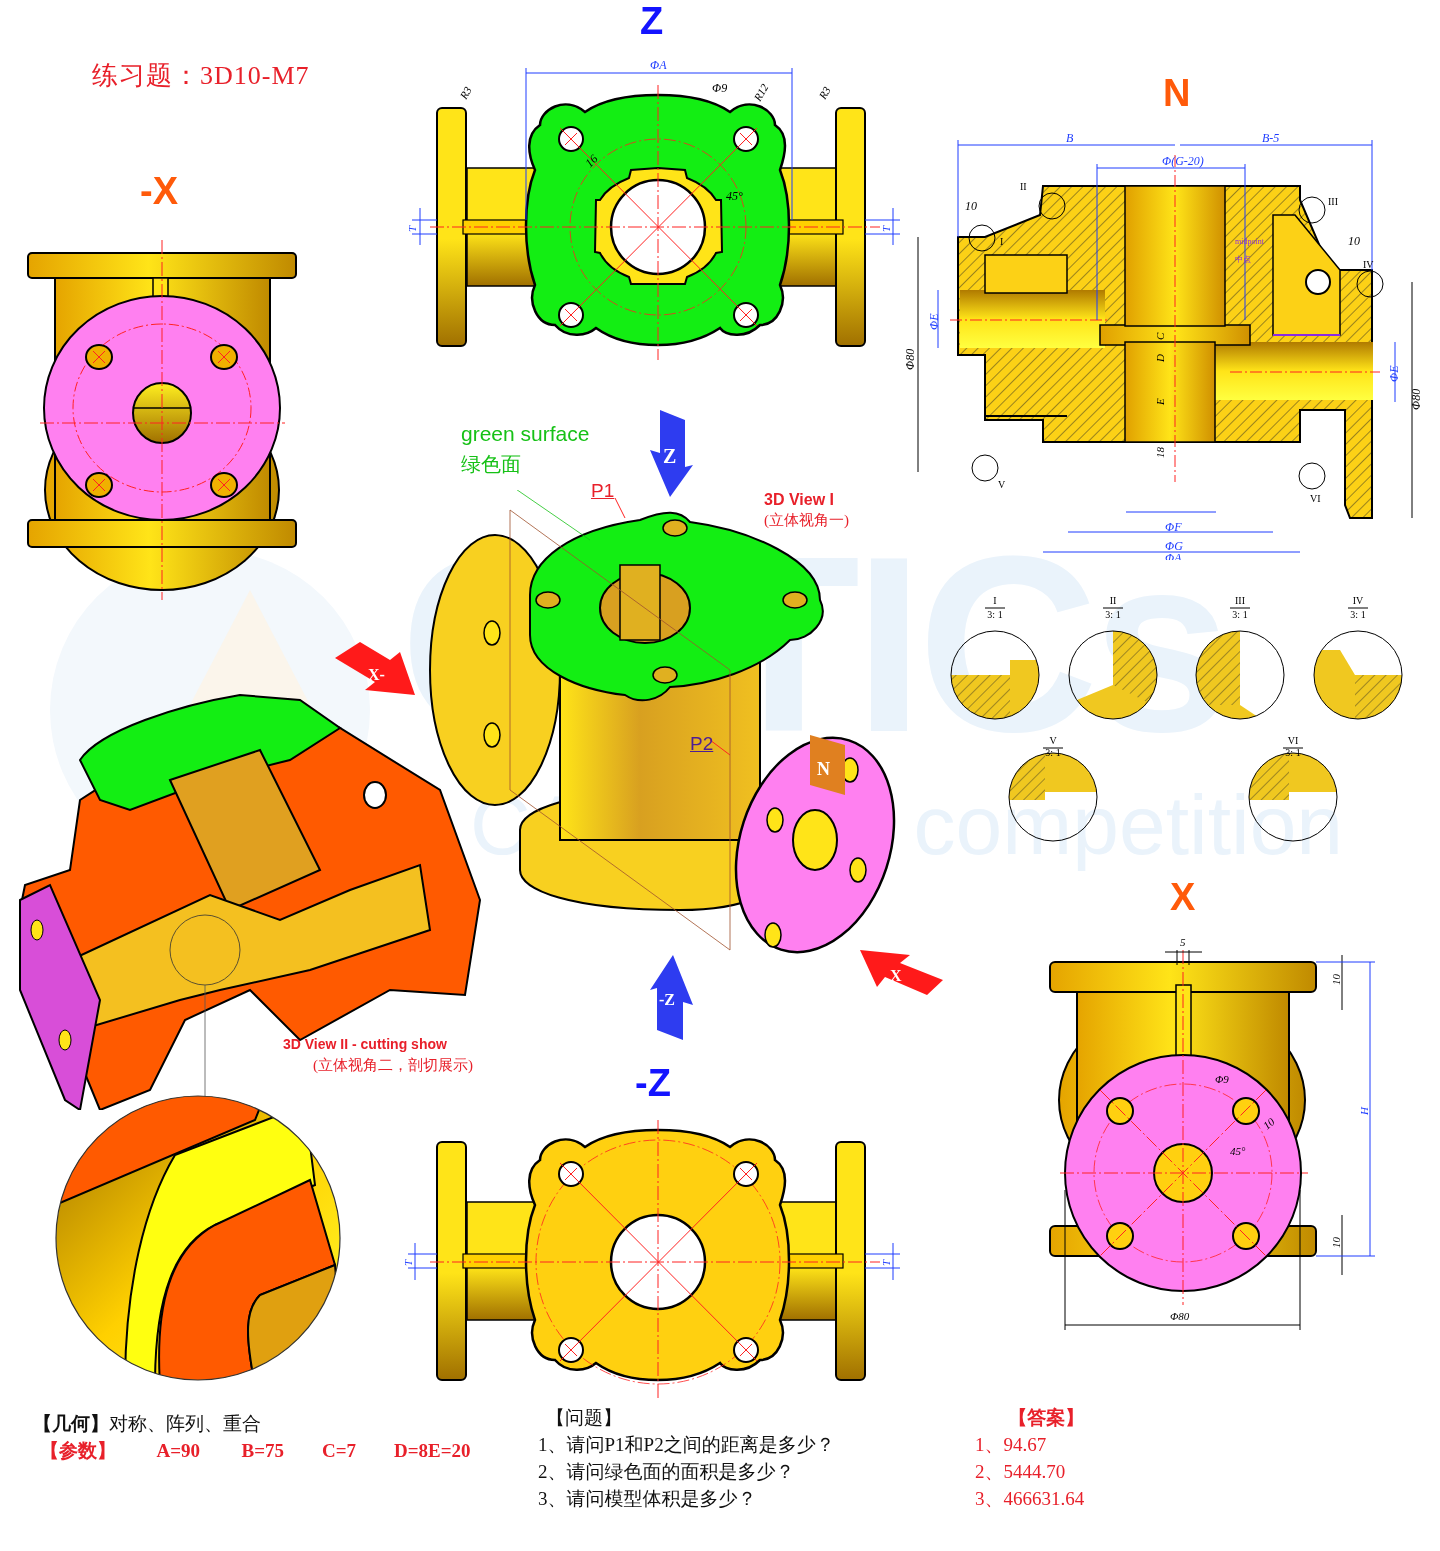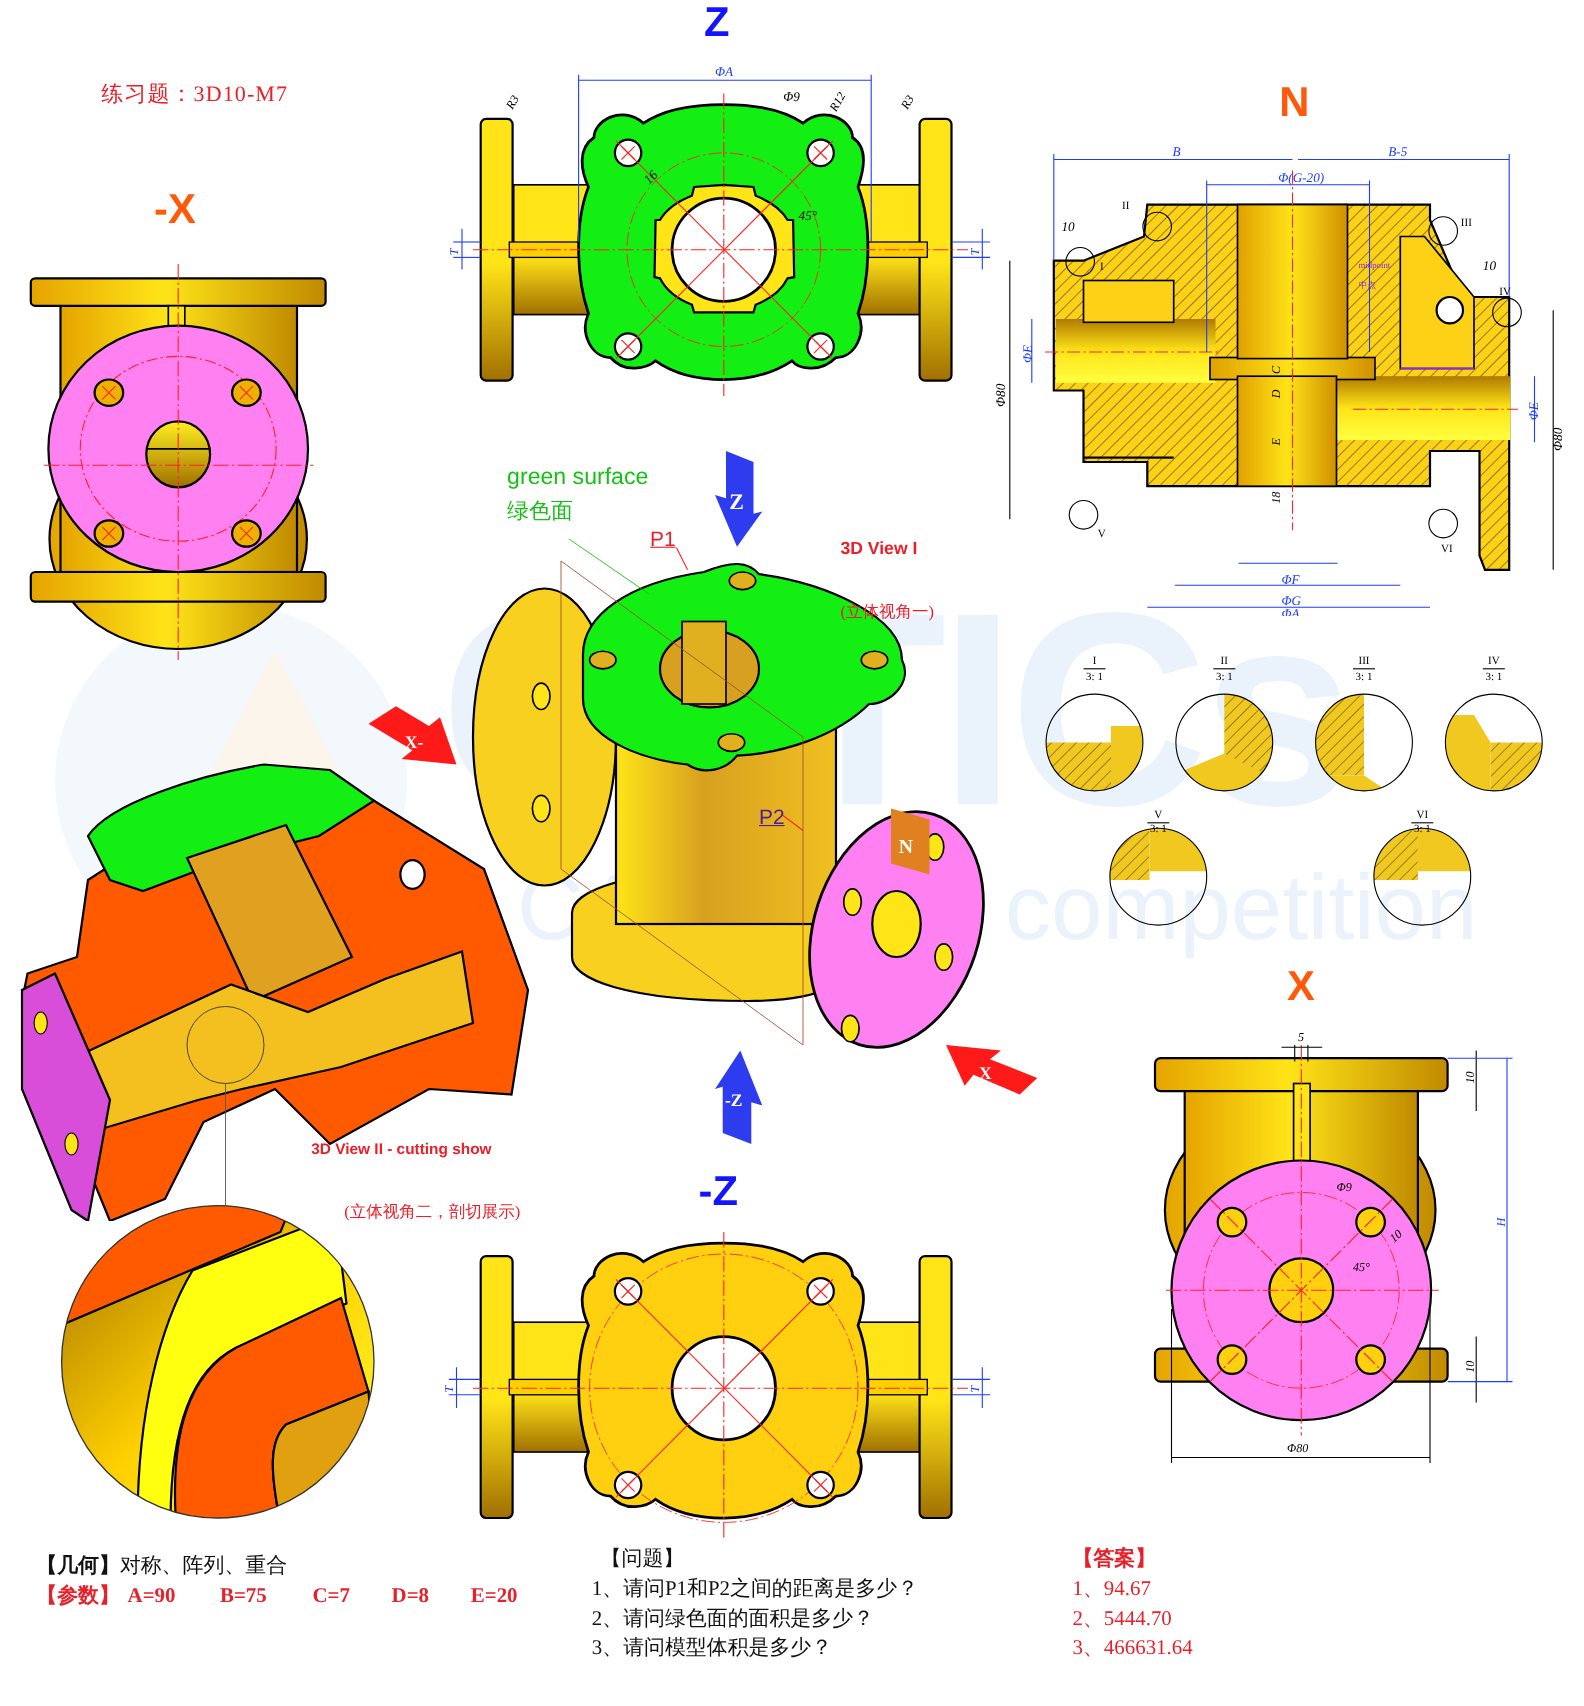--- a/index.html
+++ b/index.html
@@ -1,26 +1,26 @@
 <!DOCTYPE html>
 <html><head>
 <meta charset="utf-8">
 <style>
   html,body{margin:0;padding:0;background:#fff;}
   body{width:1440px;height:1551px;position:relative;overflow:hidden;font-family:"DejaVu Sans","Liberation Sans",sans-serif;}
   .abs{position:absolute;}
-  .title{left:92px;top:72px;font-family:"Liberation Serif","DejaVu Serif",serif;font-size:20px;color:#e8202a;letter-spacing:1px;}
+  .title{left:92px;top:58px;font-family:"Liberation Serif","DejaVu Serif",serif;font-size:26px;color:#e8202a;letter-spacing:1px;}
   .view-label{font-family:"Liberation Sans","DejaVu Sans",sans-serif;font-weight:900;font-size:38px;}
   .blue{color:#1414ff;} .orange{color:#ff5a0a;}
   .wm{color:#eaf3fb;font-family:"Liberation Sans",sans-serif;}
   .note{font-family:"Liberation Serif","DejaVu Serif",serif;font-size:19px;line-height:27px;color:#111;}
   .red{color:#e8202a;}
-  .bold{font-weight:bold;}
+  .bold{font-weight:bold;text-align:right;}
   .lbl-red{font-family:"Liberation Sans",sans-serif;font-weight:bold;color:#e8202a;font-size:16px;}
-  .lbl-red-sub{font-family:"Liberation Serif",serif;color:#e8202a;font-size:15px;margin-top:36px;}
+  .lbl-red-sub{font-family:"Liberation Serif",serif;color:#e8202a;font-size:15px;}
   .lbl-green{font-family:"Liberation Sans",sans-serif;color:#16c116;font-size:21px;}
   svg text{font-family:"Liberation Serif",serif;}
 </style>
 </head>
 <body>
 
 <div class="abs wm" style="left:30px;top:520px;width:1400px;height:380px;">
   <svg width="1400" height="380" viewBox="0 0 1400 380">
     <circle cx="180" cy="190" r="160" fill="#f3f8fc"></circle>
     <path d="M100 300 L220 70 L340 300 Z" fill="#fdf4e6" opacity="0.8"></path>

